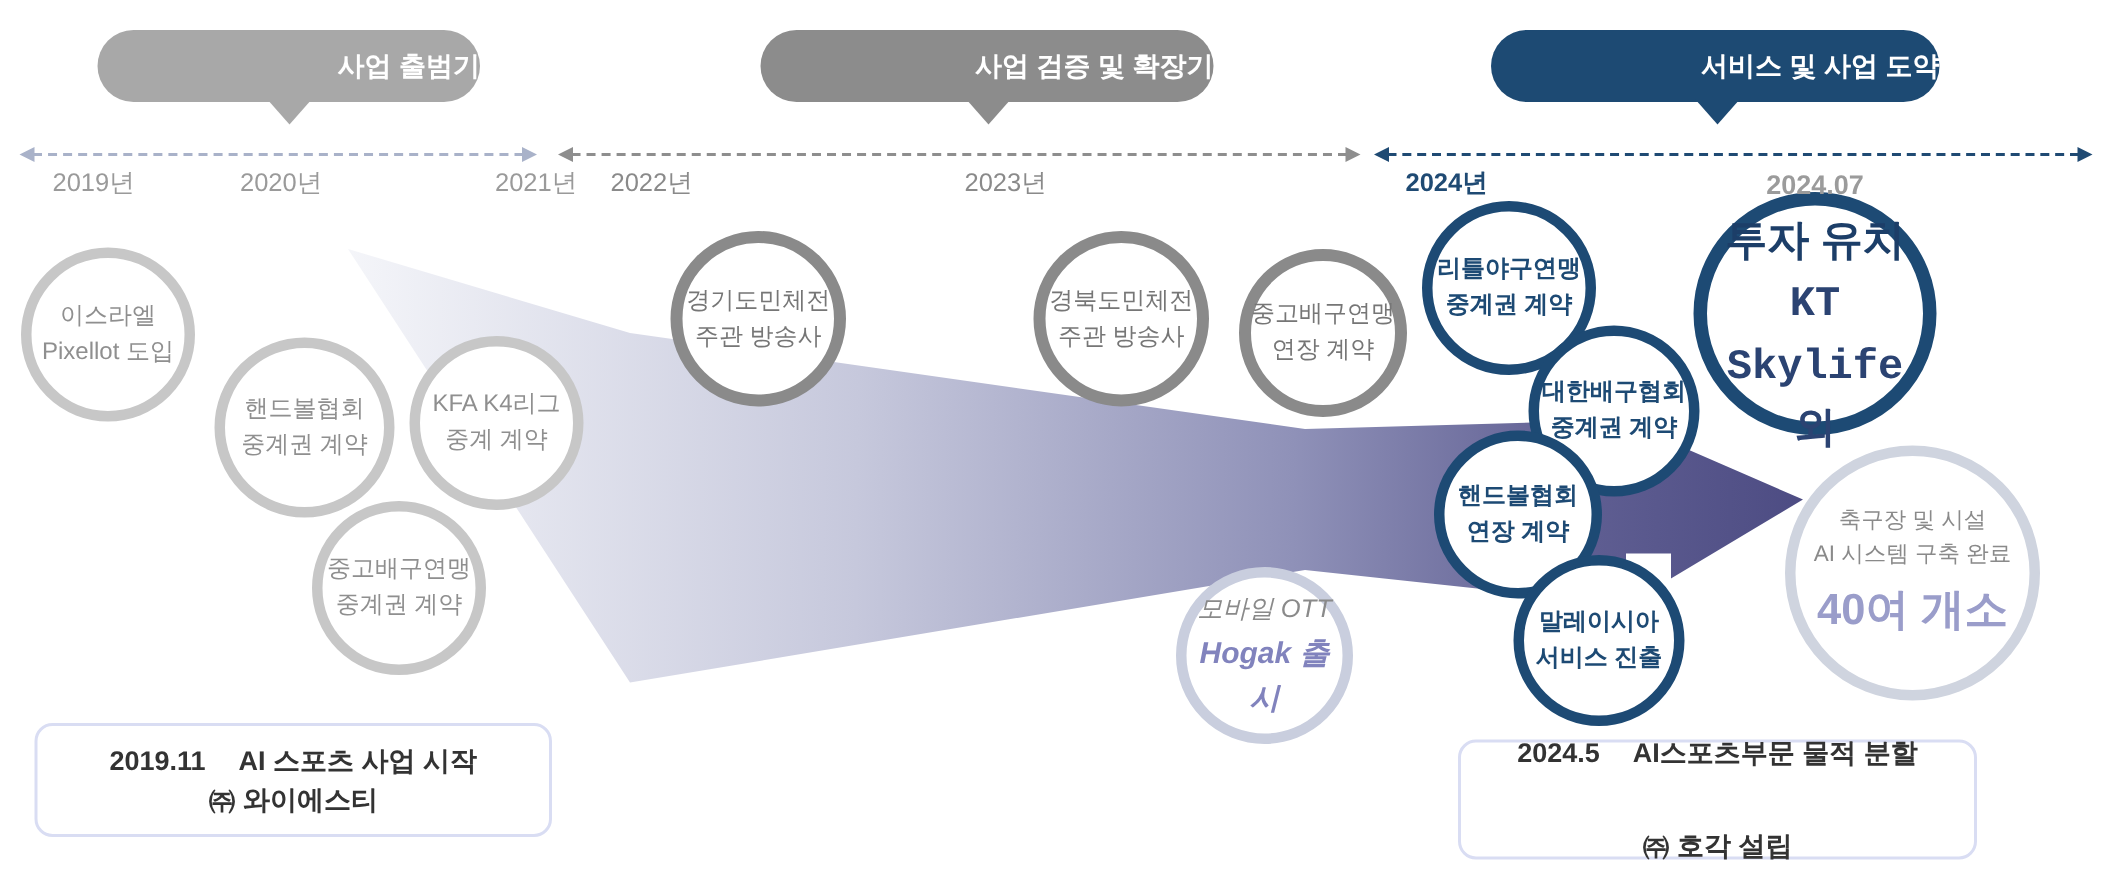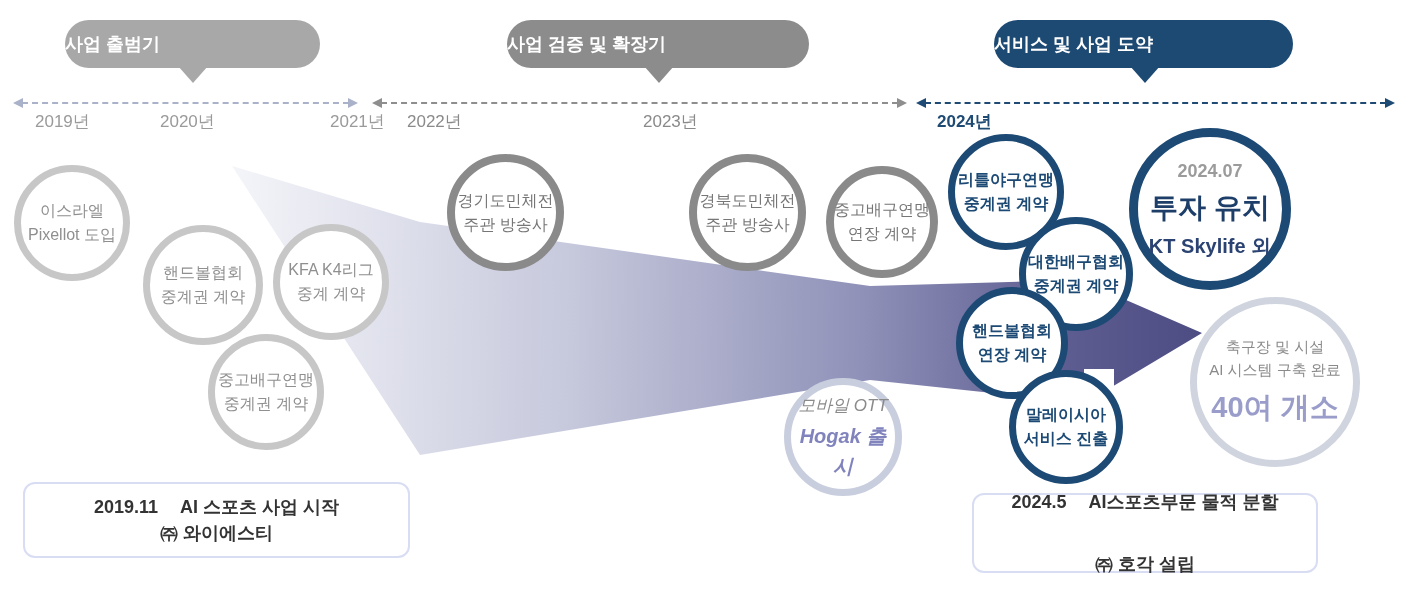--- a/index.html
+++ b/index.html
@@ -2,21 +2,21 @@
 <html><head>
 <meta charset="utf-8">
 <style>
   html,body{margin:0;padding:0;background:#fff;}
   *{box-sizing:border-box;}
   body{font-family:"Liberation Sans","DejaVu Sans",sans-serif;}
   .stage{position:relative;width:1416px;height:592px;background:#fff;overflow:hidden;}
 
   
   .pill{position:absolute;top:20px;height:48px;border-radius:24px;color:#fff;
-        font-size:18px;font-weight:700;display:flex;align-items:center;justify-content:flex-start;}
+        font-size:18px;font-weight:700;display:flex;align-items:center;justify-content:flex-end;}
   .pill-tail{position:absolute;top:66px;width:0;height:0;
         border-left:15px solid transparent;border-right:15px solid transparent;border-top:17px solid #a8a8a8;}
   .pill1{background:#a8a8a8;}
   .pill2{background:#8c8c8c;}
   .pill3{background:#1d4a73;}
   .tail2{border-top-color:#8c8c8c;}
   .tail3{border-top-color:#1d4a73;}
 
   
   .tl{position:absolute;top:102px;height:0;border-top:2px dashed #a9b2c9;}
@@ -40,21 +40,21 @@
   .ring-light{border:7px solid #c7c7c7;color:#8f8f8f;font-size:16px;}
   .ring-mid{border:8px solid #8a8a8a;color:#767676;font-size:16px;}
   .ring-navy{border:7px solid #1d4a74;color:#1d4a74;font-size:16px;font-weight:600;}
   .ring-navy-thick{border:9px solid #1d4a74;}
   .ring-soft{border:7px solid #c9cede;font-style:italic;}
   .ring-soft2{border:7px solid #cfd4df;}
   .hogak-l1{color:#8a8a8a;font-size:17px;}
   .hogak-l2{color:#8183bd;font-size:20px;font-weight:600;margin-top:2px;}
   .inv-date{color:#9b9b9b;font-size:18px;}
   .inv-title{color:#1c3e68;font-size:28px;font-weight:700;margin-top:2px;}
-  .inv-sub{color:#2b4372;font-size:20px;font-weight:600;margin-top:2px;}
+  .inv-sub{color:#2b4372;font-size:28px;font-weight:600;margin-top:2px;font-family:Liberation Mono, monospace;}
   .stad-l{color:#8a8a8a;font-size:15px;line-height:1.55;}
   .stad-count{color:#9a9dca;font-size:29px;font-weight:600;margin-top:4px;}
 
   
   .note{position:absolute;background:#fff;border:2px solid #d9ddf3;border-radius:12px;
         display:flex;flex-direction:column;align-items:center;justify-content:center;
         color:#333;font-size:18px;font-weight:600;line-height:1.45;}
   .note .date{margin-right:22px;}
 
   svg{position:absolute;left:0;top:0;}
@@ -166,21 +166,21 @@
     <div class="inv-date">2024.07</div>
     <div class="inv-title">투자 유치</div>
     <div class="inv-sub">KT Skylife 외</div>
   </div>
   <div class="circ ring-soft2" style="left:1190px;top:297px;width:170px;height:170px;">
     <div class="stad-l">축구장 및 시설</div>
     <div class="stad-l">AI 시스템 구축 완료</div>
     <div class="stad-count">40여 개소</div>
   </div>
 
-  <div class="note" style="left:23px;top:482px;width:387px;height:76px;">
+  <div class="note" style="left:23px;top:482px;width:345px;height:76px;">
     <div>
       <span class="date">2019.11</span><span>AI 스포츠 사업 시작</span>
     </div>
     <div>㈜ 와이에스티</div>
   </div>
   <div class="note" style="left:972px;top:493px;width:346px;height:80px;gap:36px;">
     <div>
       <span class="date">2024.5</span><span>AI스포츠부문 물적 분할</span>
     </div>
     <div>㈜ 호각 설립</div>

